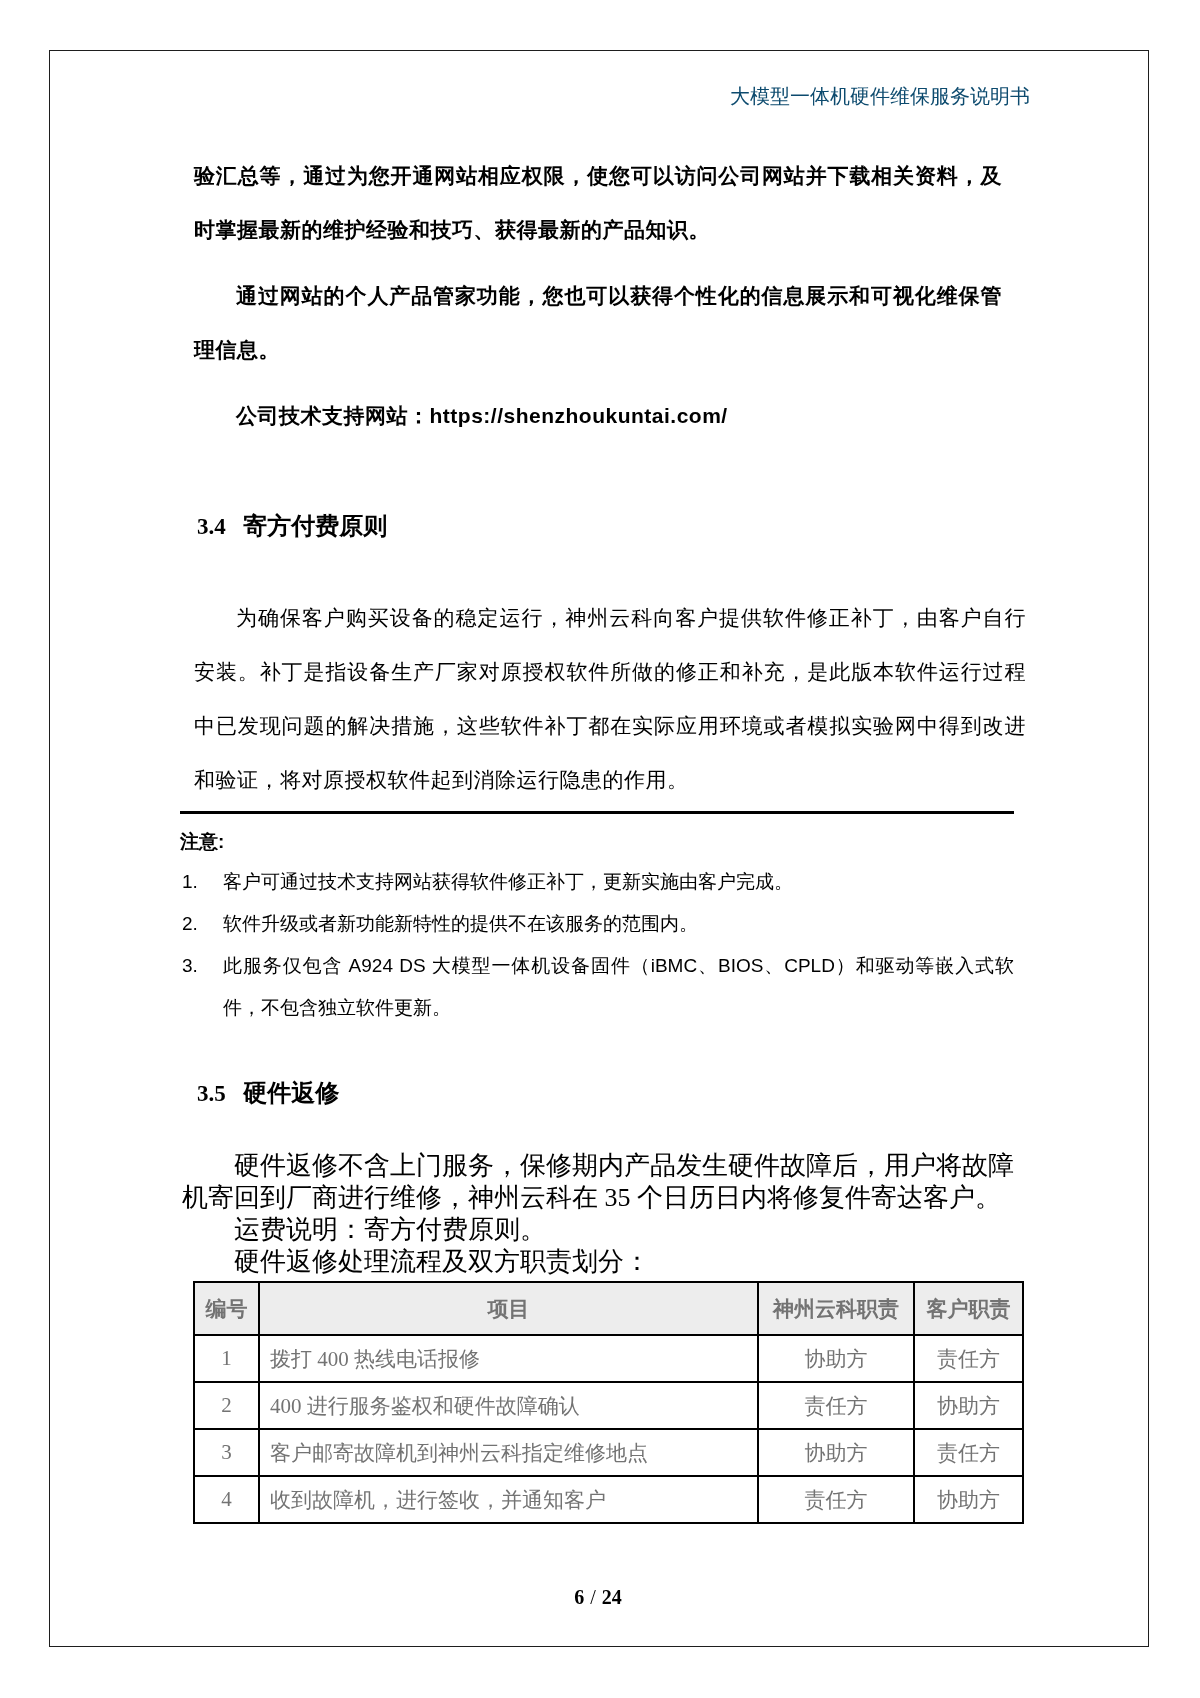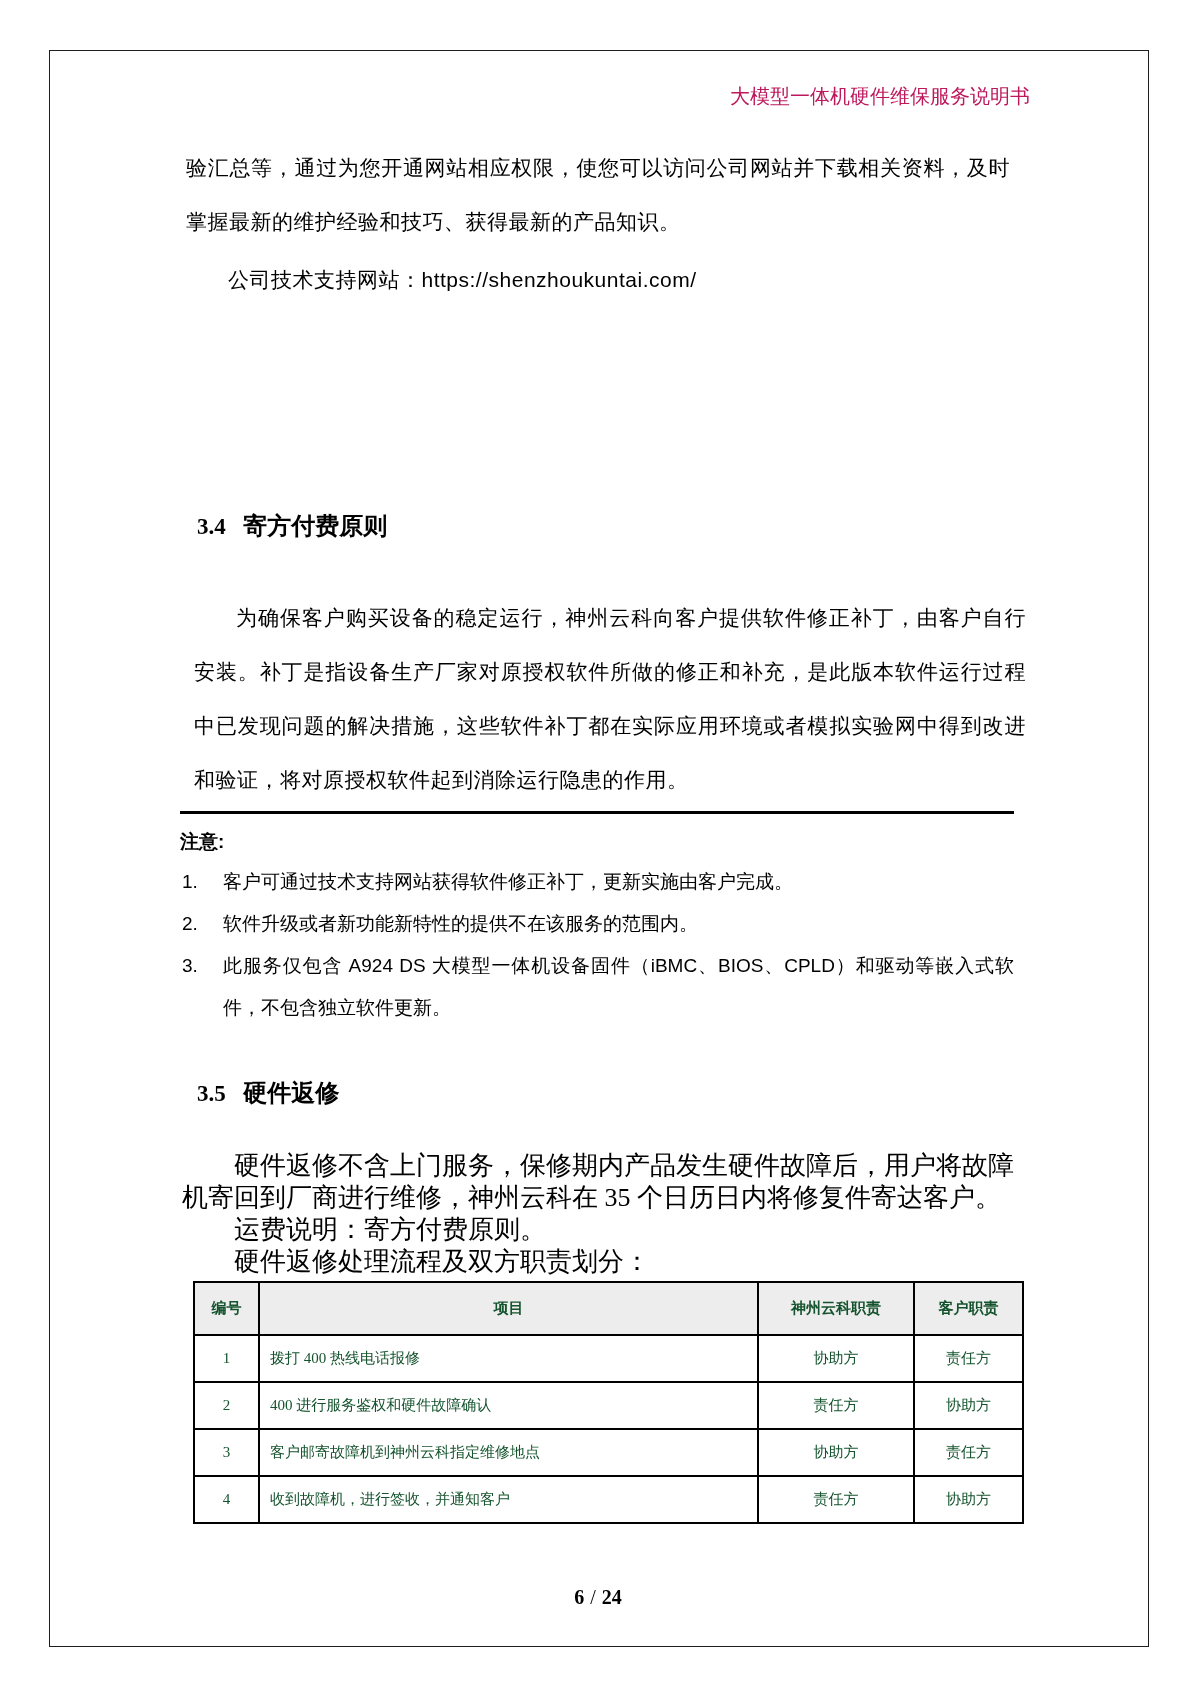--- a/index.html
+++ b/index.html
@@ -11,28 +11,28 @@
     overflow:hidden;
   }
   .page-border{
     position:absolute;left:49px;top:50px;width:1100px;height:1597px;
     border:1px solid #1e1e1e;box-sizing:border-box;
   }
   .doc-header{
     position:absolute;top:84px;left:182px;width:848px;
     text-align:right;
     font-family:"Liberation Serif","DejaVu Serif",serif;
-    font-size:20px;line-height:24px;color:#be185d;
+    font-size:20px;line-height:24px;color:#0c4a6e;
   }
   .intro{
     position:absolute;left:182px;top:137px;width:832px;
     font-size:21px;letter-spacing:0.5px;line-height:54px;
     text-align:justify;
   }
-  .intro p{margin:4px;}
+  .intro p{margin:12px;font-weight:bold;}
   .indent{text-indent:2em;}
   .sec-heading{
     position:absolute;left:197px;height:34px;line-height:34px;
     white-space:nowrap;
   }
   .sec-heading .sec-num{
     font-family:"Liberation Serif","DejaVu Serif",serif;
     font-size:23px;font-weight:bold;
   }
   .sec-heading .sec-title{
@@ -63,21 +63,21 @@
   .p35{
     position:absolute;left:182px;top:1150px;width:832px;
     font-family:"Liberation Serif","DejaVu Serif",serif;
     font-size:26px;line-height:32px;text-align:justify;
   }
   .p35 p{margin:0;text-indent:2em;}
   .resp-table{
     position:absolute;left:193px;top:1281px;
     border-collapse:collapse;table-layout:fixed;width:829px;
     font-family:"Liberation Serif","DejaVu Serif",serif;
-    font-size:15px;color:#14532d;
+    font-size:21px;color:#737373;
   }
   .resp-table td,.resp-table th{
     border:2px solid #000;
     text-align:center;vertical-align:middle;
     padding:0;overflow:hidden;
   }
   .resp-table th{
     background:#ededed;font-weight:bold;height:51px;
   }
   .resp-table td{height:45px;}
@@ -92,20 +92,21 @@
 </style>
 </head>
 <body>
 
 <div class="page-border"></div>
 
 <div class="doc-header">大模型一体机硬件维保服务说明书</div>
 
 <div class="intro">
   <p>验汇总等，通过为您开通网站相应权限，使您可以访问公司网站并下载相关资料，及时掌握最新的维护经验和技巧、获得最新的产品知识。</p>
+  <p class="indent">通过网站的个人产品管家功能，您也可以获得个性化的信息展示和可视化维保管理信息。</p>
   <p class="indent">公司技术支持网站：https://shenzhoukuntai.com/</p>
 </div>
 
 <div class="sec-heading" id="h34">
   <span class="sec-num">3.4</span>
   <span class="sec-title">寄方付费原则</span>
 </div>
 
 <p class="p34">为确保客户购买设备的稳定运行，神州云科向客户提供软件修正补丁，由客户自行安装。补丁是指设备生产厂家对原授权软件所做的修正和补充，是此版本软件运行过程中已发现问题的解决措施，这些软件补丁都在实际应用环境或者模拟实验网中得到改进和验证，将对原授权软件起到消除运行隐患的作用。</p>
 

